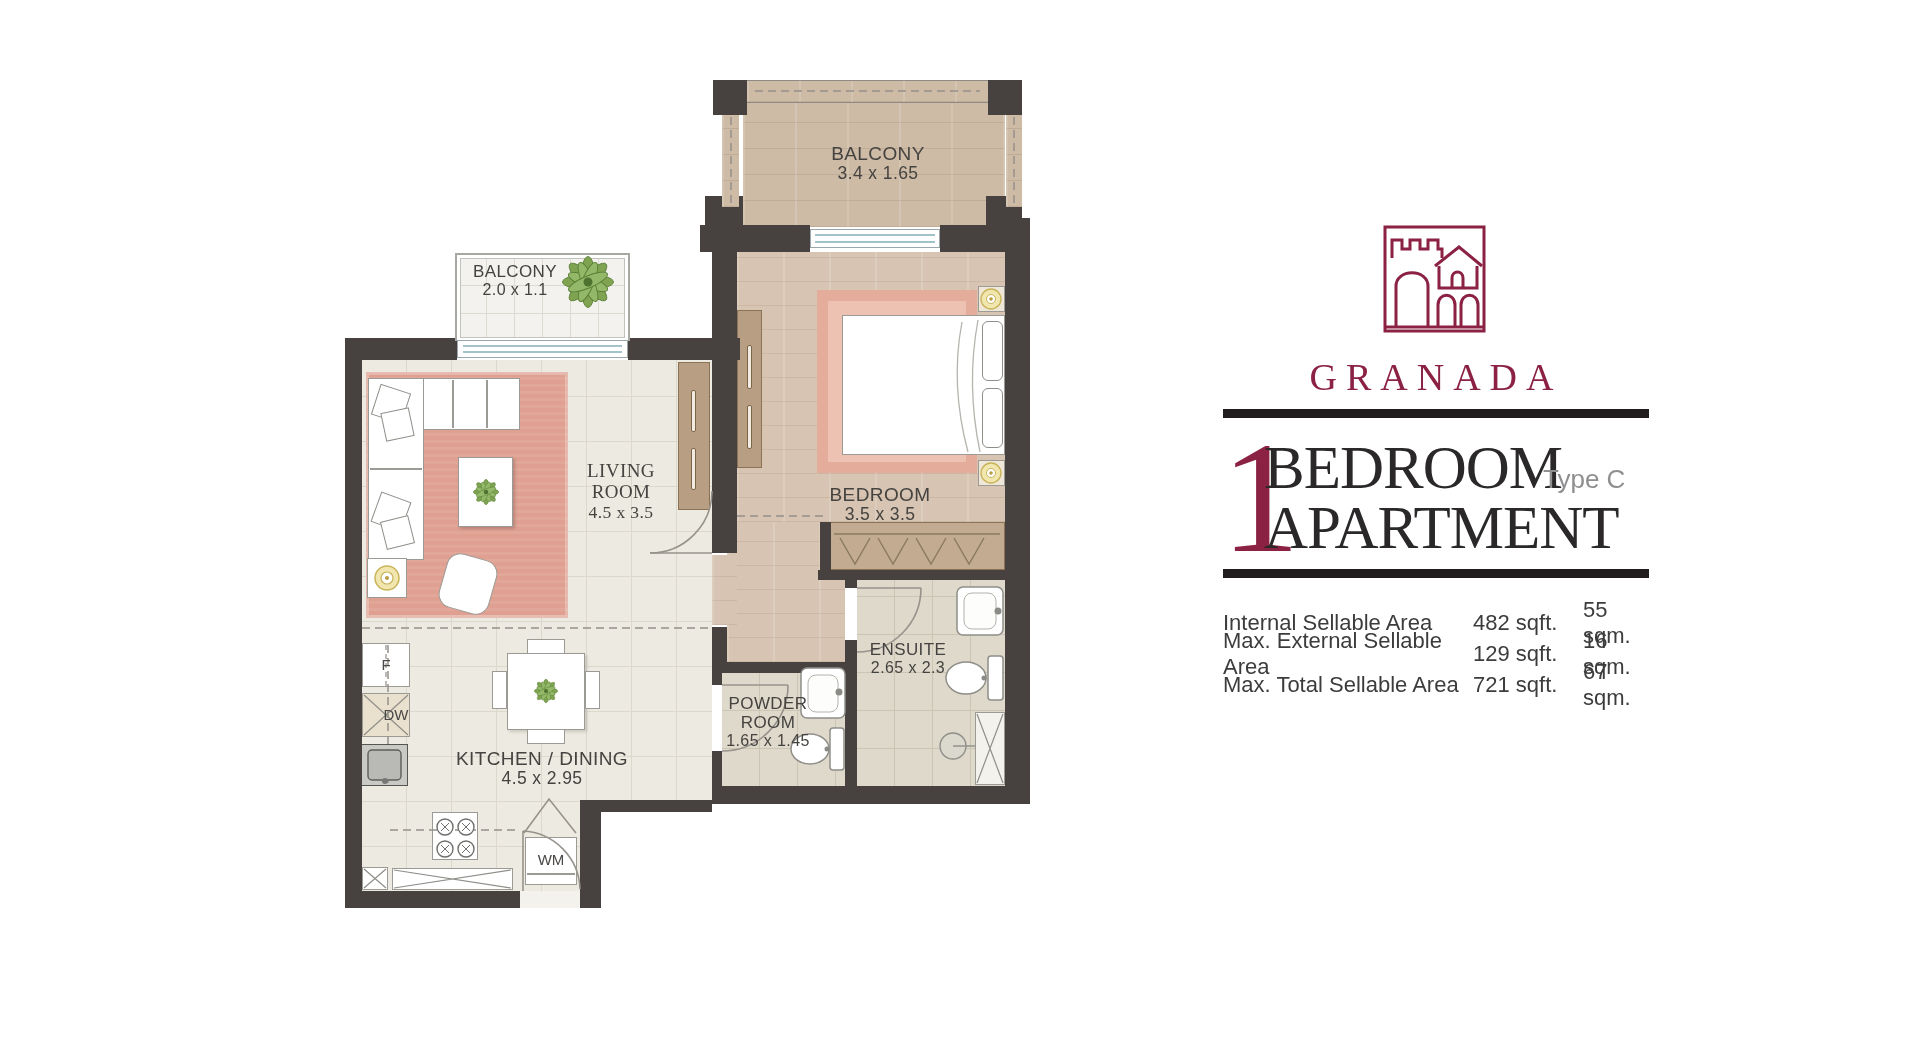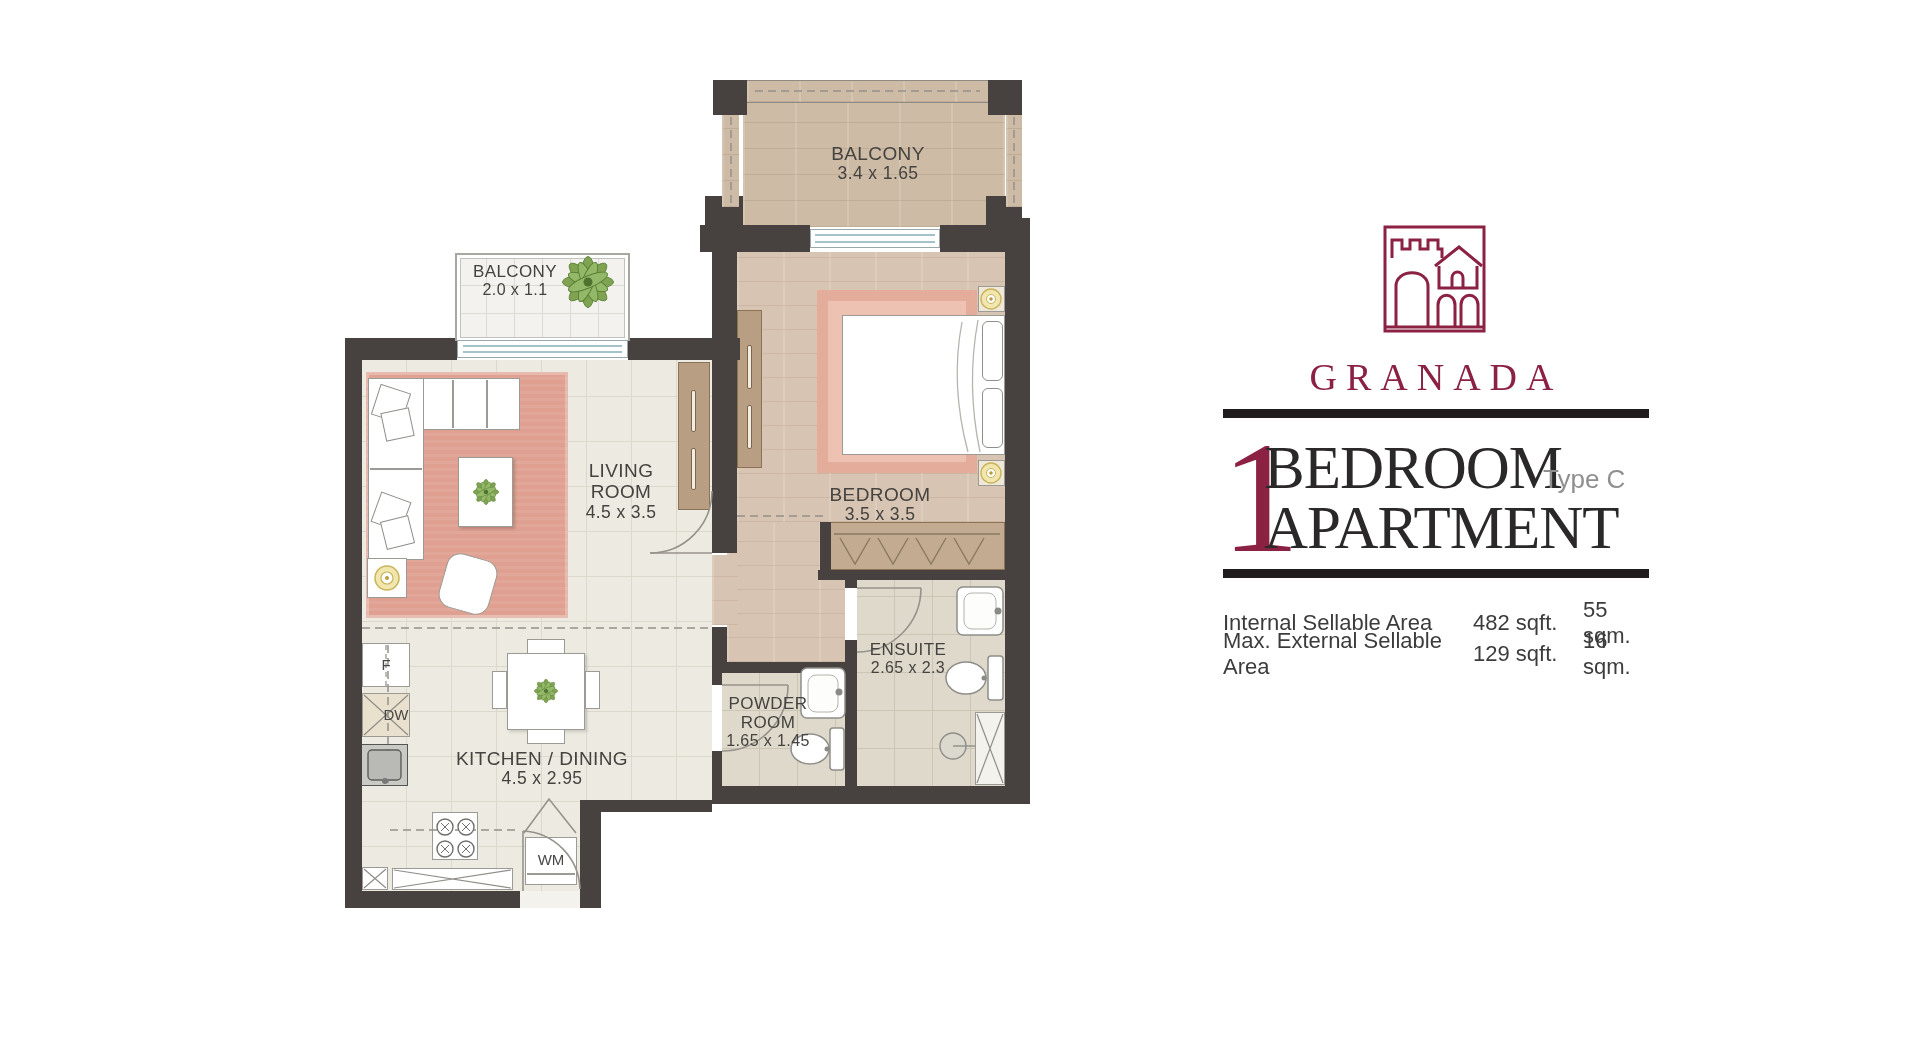--- a/index.html
+++ b/index.html
@@ -271,21 +271,21 @@
   </svg>
 
   <div class="lbl" style="left:798px;top:143px;width:160px;">
     <span class="nm">BALCONY</span>
     <span class="dm">3.4 x 1.65</span>
   </div>
   <div class="lbl lbl-sm" style="left:460px;top:262px;width:110px;">
     <span class="nm">BALCONY</span>
     <span class="dm">2.0 x 1.1</span>
   </div>
-  <div class="lbl" style="left:575px;top:460px;width:92px;">
+  <div class="lbl" style="left:575px;top:460px;width:92px;font-family:Liberation Serif, serif;">
     <span class="nm">LIVING ROOM</span>
     <span class="dm">4.5 x 3.5</span>
   </div>
   <div class="lbl" style="left:800px;top:484px;width:160px;">
     <span class="nm">BEDROOM</span>
     <span class="dm">3.5 x 3.5</span>
   </div>
   <div class="lbl lbl-sm" style="left:845px;top:640px;width:126px;">
     <span class="nm">ENSUITE</span>
     <span class="dm">2.65 x 2.3</span>
@@ -331,15 +331,20 @@
     <div class="row">
       <span>Internal Sellable Area</span>
       <span>482 sqft.</span>
       <span>55 sqm.</span>
     </div>
     <div class="row">
       <span>Max. External Sellable Area</span>
       <span>129 sqft.</span>
       <span>16 sqm.</span>
     </div>
+    <div class="row">
+      <span>Max. Total Sellable Area</span>
+      <span>721 sqft.</span>
+      <span>67 sqm.</span>
+    </div>
   </div>
 
 </div>
 
 </body></html>

